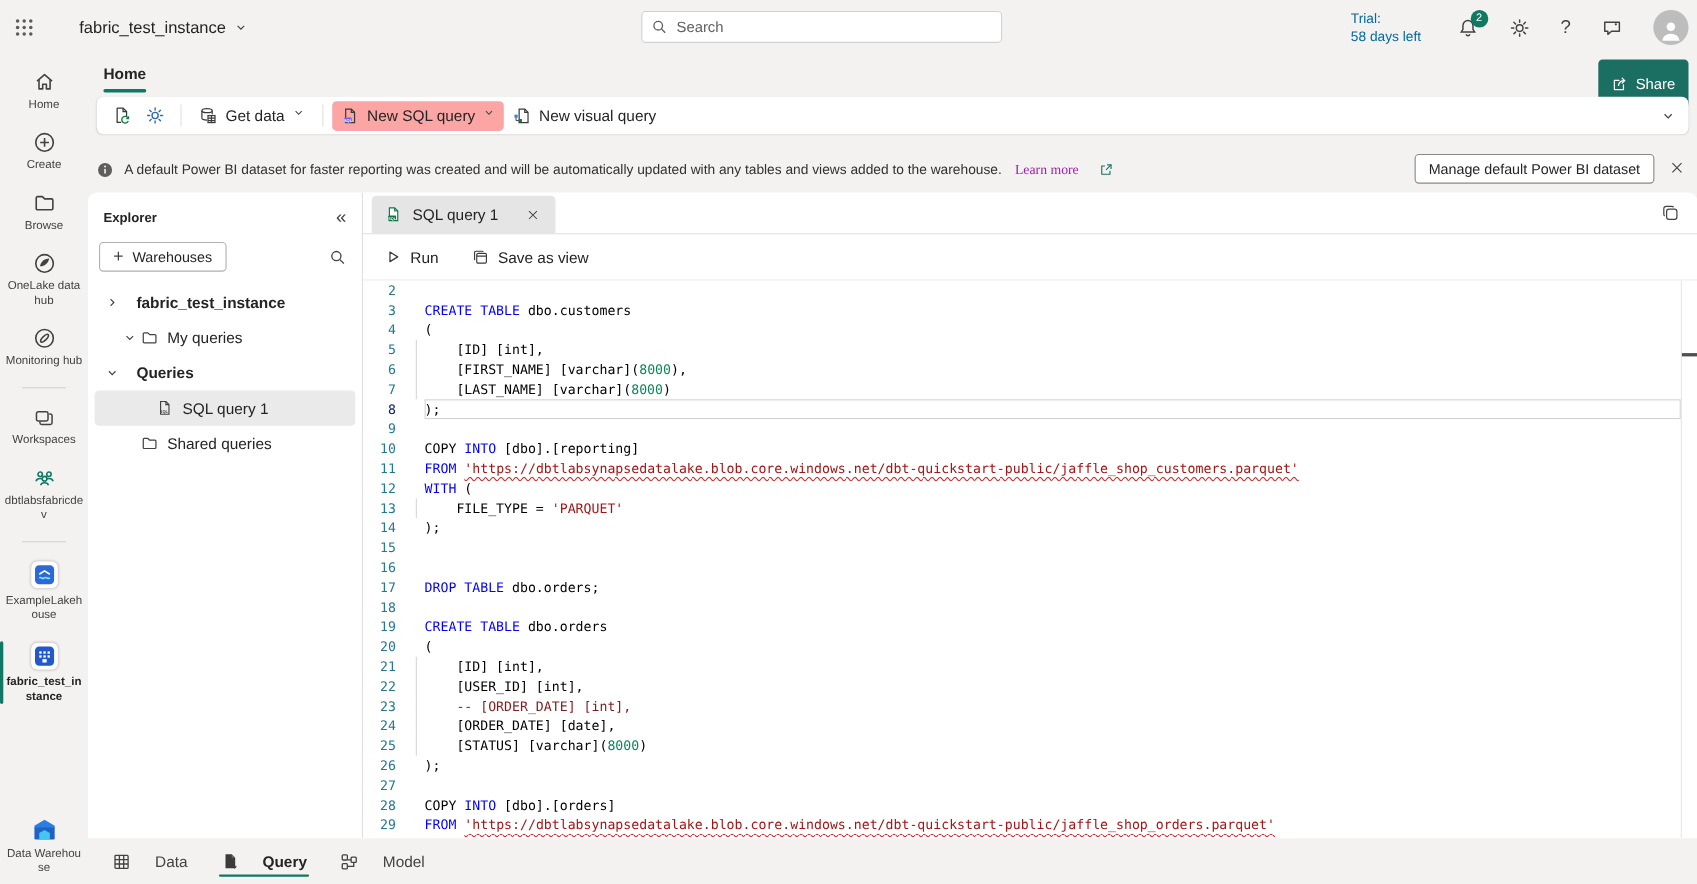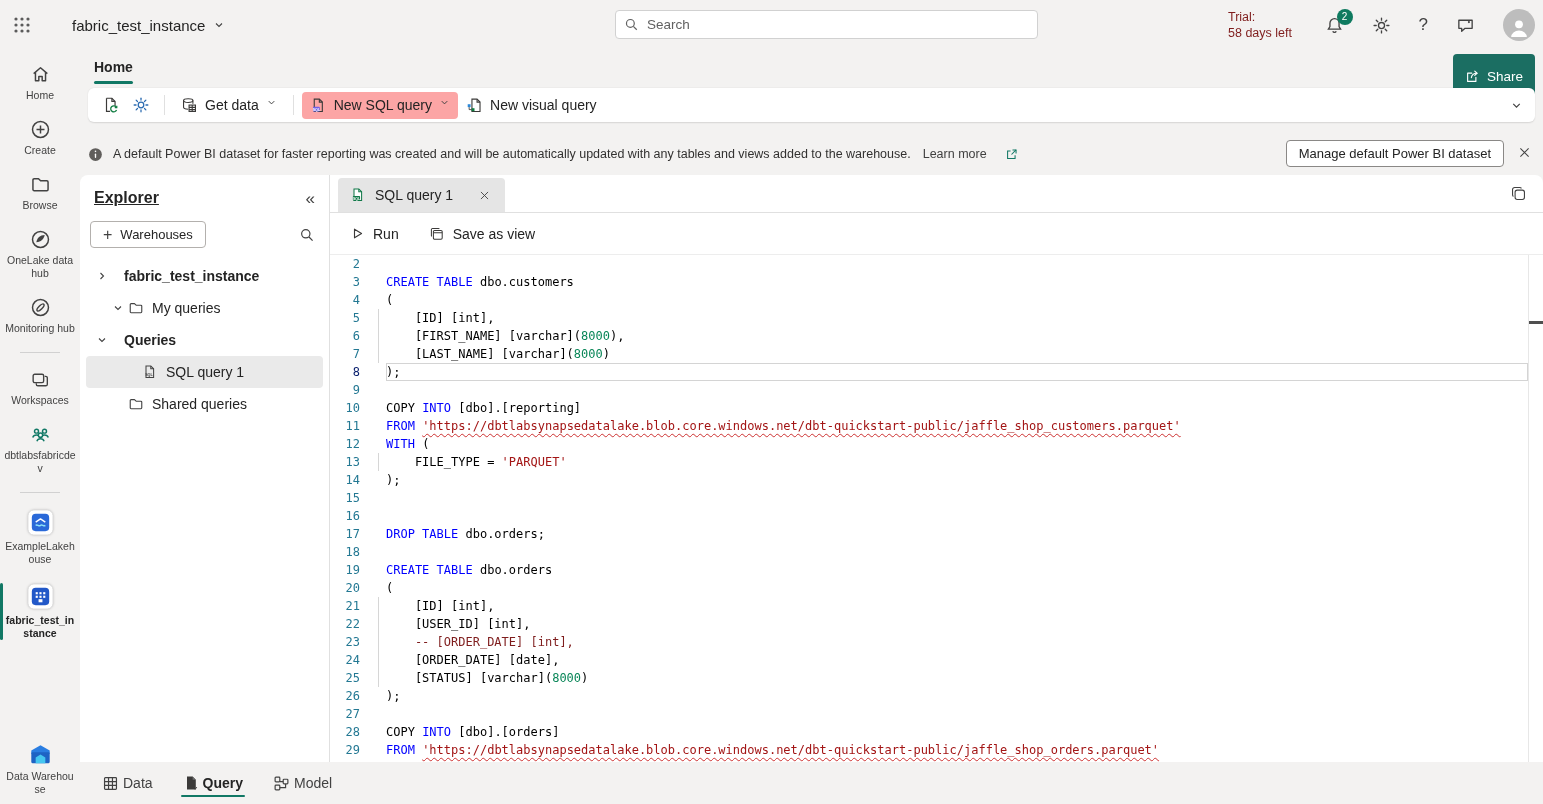--- a/index.html
+++ b/index.html
@@ -8,25 +8,25 @@
     font-family:"Liberation Sans", sans-serif;
     background:#f3f2f1; color:#242424;
     position:relative; overflow:hidden;
   }
   svg { display:block; }
 
   
   #topbar { position:absolute; left:0; top:0; width:1543px; height:50px; display:flex; align-items:center; }
   .waffle { width:44px; display:flex; justify-content:center; cursor:pointer; }
   .ws-title { display:flex; align-items:center; gap:8px; margin-left:28px; font-size:15px; cursor:pointer; }
-  .searchbox { position:absolute; left:583px; top:10px; width:423px; height:29px; background:#fff;
-    border:1px solid #d1d1d1; border-radius:4px; display:flex; align-items:center; padding:0 8px; gap:8px;margin-left:32px; }
+  .searchbox { position:absolute; left:583px; top:10px; width:328px; height:29px; background:#fff;
+    border:1px solid #d1d1d1; border-radius:4px; display:flex; align-items:center; padding:0 8px; gap:8px; }
   .searchbox input { border:none; outline:none; flex:1; font-size:13.5px; font-family:inherit; color:#242424; background:transparent; }
   .searchbox input::placeholder { color:#616161; }
-  .trial { position:absolute; left:1228px; top:9px; font-size:12.5px; line-height:16px; color:#7f1d1d; }
+  .trial { position:absolute; left:1228px; top:9px; font-size:12.5px; line-height:16px; color:#0369a1; }
   .tb-icons { position:absolute; right:8px; top:0; height:50px; display:flex; align-items:center; gap:28px; }
   .tb-icon { position:relative; cursor:pointer; }
   .badge { position:absolute; top:-7px; right:-9px; min-width:16px; height:16px; border-radius:8px;
     background:#0e7a5f; color:#fff; font-size:10px; display:flex; align-items:center; justify-content:center; padding:0 3px; }
   .avatar { width:32px; height:32px; border-radius:50%; background:#bdbdbd; display:flex; align-items:flex-end; justify-content:center; overflow:hidden; cursor:pointer; }
   .qmark { font-size:17px; color:#424242; }
 
   
   #header-row { position:absolute; left:80px; top:50px; right:0; height:36px; display:flex; align-items:center; }
   .home-tab { margin-left:8px; font-size:14px; font-weight:700; position:relative; padding:6px 6px 9px 6px; cursor:pointer; }
@@ -39,42 +39,42 @@
     box-shadow:0 0.5px 1.5px rgba(0,0,0,.12); display:flex; align-items:center; padding:0 8px; }
   .rb-iconbtn { padding:4px 6px; border-radius:4px; cursor:pointer; }
   .rb-divider { width:1px; height:20px; background:#e0e0e0; margin:0 8px; }
   .rb-btn { display:flex; gap:7px; font-size:14px; padding:5px 8px; border-radius:4px; cursor:pointer; }
   .rb-btn.hl { background:#fca5a5; }
   .rb-collapse { margin-left:auto; cursor:pointer; padding:4px; }
 
   
   #banner { position:absolute; left:80px; top:139px; right:0; height:30px; display:flex; align-items:center; }
   .banner-msg { display:flex; align-items:center; gap:10px; margin-left:8px; font-size:12.5px; color:#323130; }
-  .learnmore { color:#404040; text-decoration:none; display:inline-flex; align-items:center; gap:18px; margin-left:2px; cursor:pointer; }
+  .learnmore { color:#a21caf; text-decoration:none; display:inline-flex; align-items:center; gap:18px; margin-left:2px; cursor:pointer;font-family:Liberation Serif, serif; }
   .manage-btn { position:absolute; right:39px; top:1px; height:27px; background:#fff; border:1px solid #8a8886;
     border-radius:4px; font-size:13px; font-family:inherit; padding:0 12px; cursor:pointer; color:#242424; }
   .banner-close { position:absolute; right:9px; top:4px; cursor:pointer; padding:2px; }
 
   
   #rail { position:absolute; left:0; top:50px; width:80px; bottom:0; display:flex; flex-direction:column; align-items:center; padding-top:12px; }
   .rail-item { width:80px; display:flex; flex-direction:column; align-items:center; gap:4px; margin-bottom:13px; cursor:pointer; position:relative; padding:2px 2px; }
   .rail-item .lbl { font-size:10.5px; line-height:13px; color:#424242; text-align:center; word-break:break-all; max-width:72px; }
   .rail-item.active .lbl { font-weight:700; color:#242424; }
   .rail-item.active::before { content:""; position:absolute; left:0; top:2px; bottom:2px; width:3px; background:#117865; border-radius:2px; }
   .rail-div { width:40px; height:1px; background:#d1d1d1; margin:2px 0 14px 0; }
   .tile { filter:drop-shadow(0 0.5px 1px rgba(0,0,0,.15)); }
   .rail-bottom { margin-top:auto; margin-bottom:6px; }
 
   
   #main { position:absolute; left:80px; top:175px; right:0; bottom:42px; background:#fff; border-radius:8px 8px 0 0; display:flex; overflow:hidden; }
 
   
   #explorer { width:250px; border-right:1px solid #e0e0e0; flex:none; display:flex; flex-direction:column; }
   .exp-head { display:flex; align-items:center; justify-content:space-between; padding:14px 14px 10px 14px; }
-  .exp-title { font-size:16px; font-weight:700;text-decoration:underline; }
+  .exp-title { font-size:12px; font-weight:700; }
   .exp-collapse { font-size:17px; color:#424242; cursor:pointer; line-height:1; }
   .exp-actions { display:flex; align-items:center; justify-content:space-between; padding:4px 14px 12px 10px; }
   .wh-btn { display:flex; align-items:center; gap:8px; border:1px solid #b3b0ad; border-radius:4px; background:#fff;
     height:27px; padding:0 12px; font-size:13px; font-family:inherit; cursor:pointer; color:#242424; }
   .wh-plus { font-size:16px; line-height:1; color:#424242; }
   .tree { font-size:14px; }
   .tree-row { display:flex; align-items:center; height:32px; margin:0 6px; border-radius:4px; cursor:pointer; white-space:nowrap; }
   .tree-row.sel { background:#eaeaea; }
   .tree-row .chev { width:16px; display:flex; justify-content:center; flex:none; }
   .tree-row .ticon { display:flex; flex:none; margin-right:8px; }
@@ -101,21 +101,21 @@
   .lb.guide::before { content:""; position:absolute; left:-8px; top:0; bottom:0; border-left:1px solid #d6d6d6; }
   .tk-kw { color:#0000ff; }
   .tk-pl { color:#000000; }
   .tk-num { color:#098658; }
   .tk-str { color:#a31515; }
   .tk-cmt { color:#7f1d1d; }
   .tk-url { color:#a31515; text-decoration-line:underline; text-decoration-style:wavy; text-decoration-color:#cd3131; text-decoration-thickness:1px; text-underline-offset:3px; }
 
   
   #bottombar { position:absolute; left:80px; right:0; bottom:0; height:42px; display:flex; align-items:center; gap:26px; padding-left:20px; }
-  .bb-item { display:flex; align-items:center; gap:4px; font-size:14px; color:#424242; cursor:pointer; position:relative; padding:8px 2px; }
+  .bb-item { display:flex; align-items:center; gap:22px; font-size:14px; color:#424242; cursor:pointer; position:relative; padding:8px 2px; }
   .bb-item.active { font-weight:700; color:#242424; }
   .bb-item.active::after { content:""; position:absolute; left:0; right:0; bottom:2px; height:2.5px; border-radius:2px; background:#117865; }
 </style>
 </head>
 <body>
 
 <div id="topbar">
   <div class="waffle">
     <svg width="18" height="18" viewBox="0 0 18 18" fill="#5b5b5b">
       <circle cx="3" cy="3" r="1.6"></circle>

